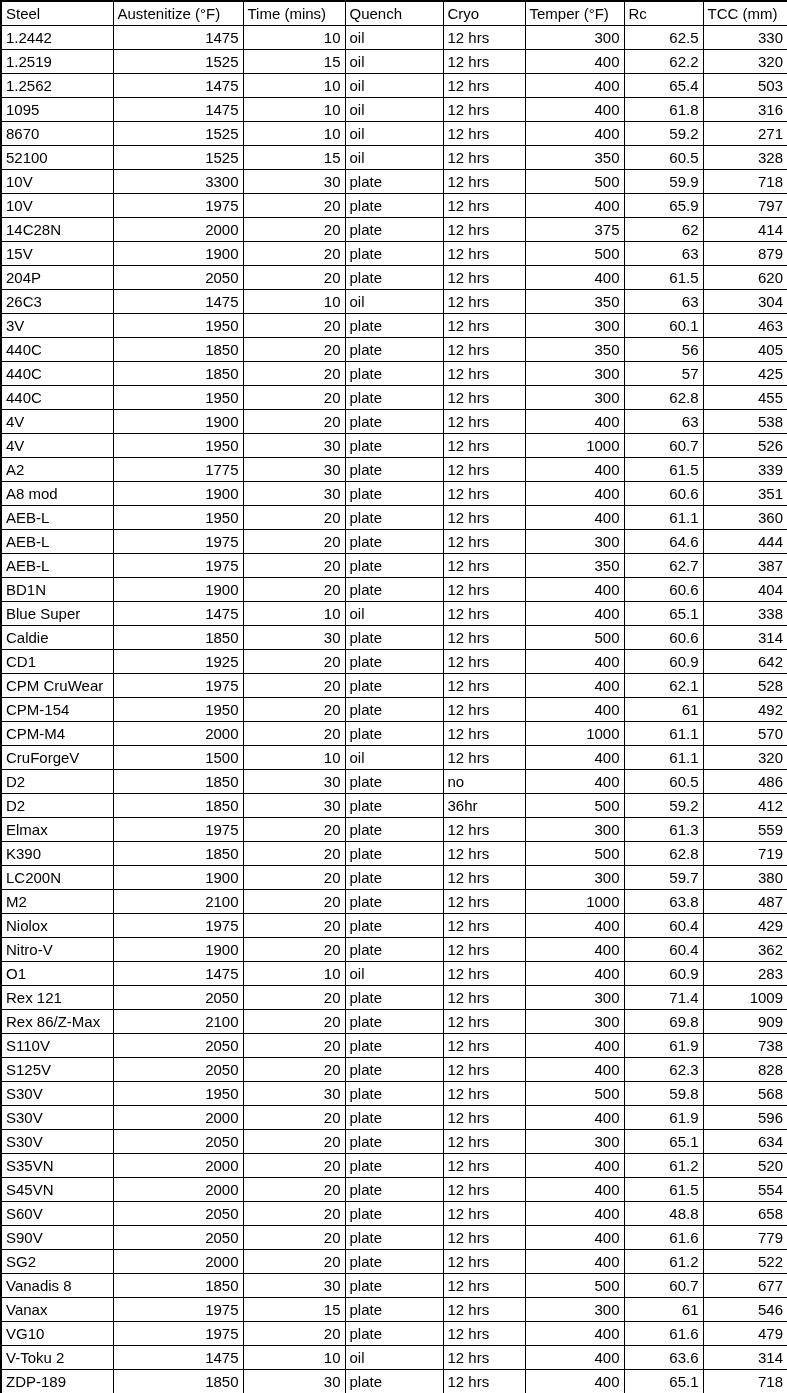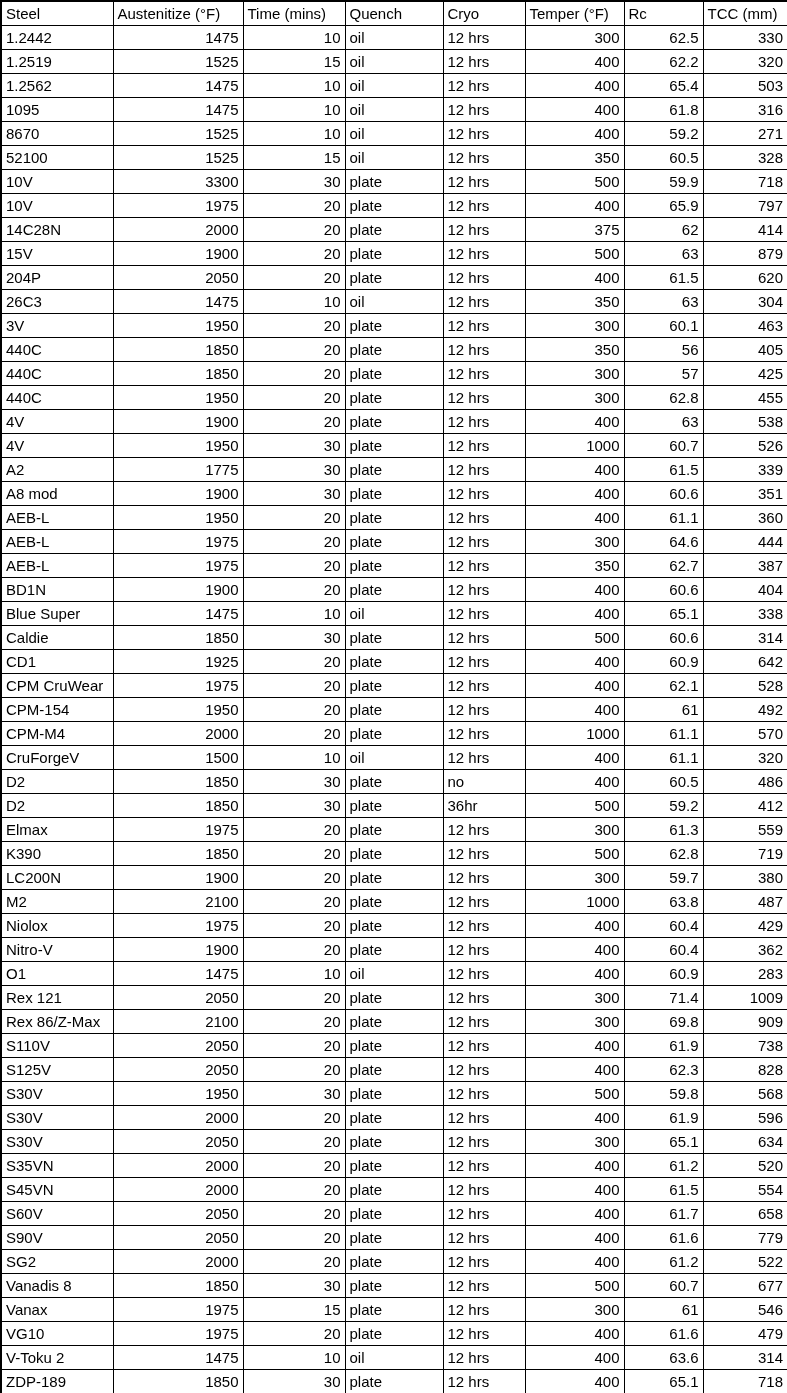--- a/index.html
+++ b/index.html
@@ -562,21 +562,21 @@
           <td class="align-right">61.5</td>
           <td class="align-right">554</td>
         </tr>
         <tr>
           <td class="align-left">S60V</td>
           <td class="align-right">2050</td>
           <td class="align-right">20</td>
           <td class="align-left">plate</td>
           <td class="align-left">12 hrs</td>
           <td class="align-right">400</td>
-          <td class="align-right">61.7</td>
+          <td class="align-right">48.8</td>
           <td class="align-right">658</td>
         </tr>
         <tr>
           <td class="align-left">S90V</td>
           <td class="align-right">2050</td>
           <td class="align-right">20</td>
           <td class="align-left">plate</td>
           <td class="align-left">12 hrs</td>
           <td class="align-right">400</td>
           <td class="align-right">61.6</td>

